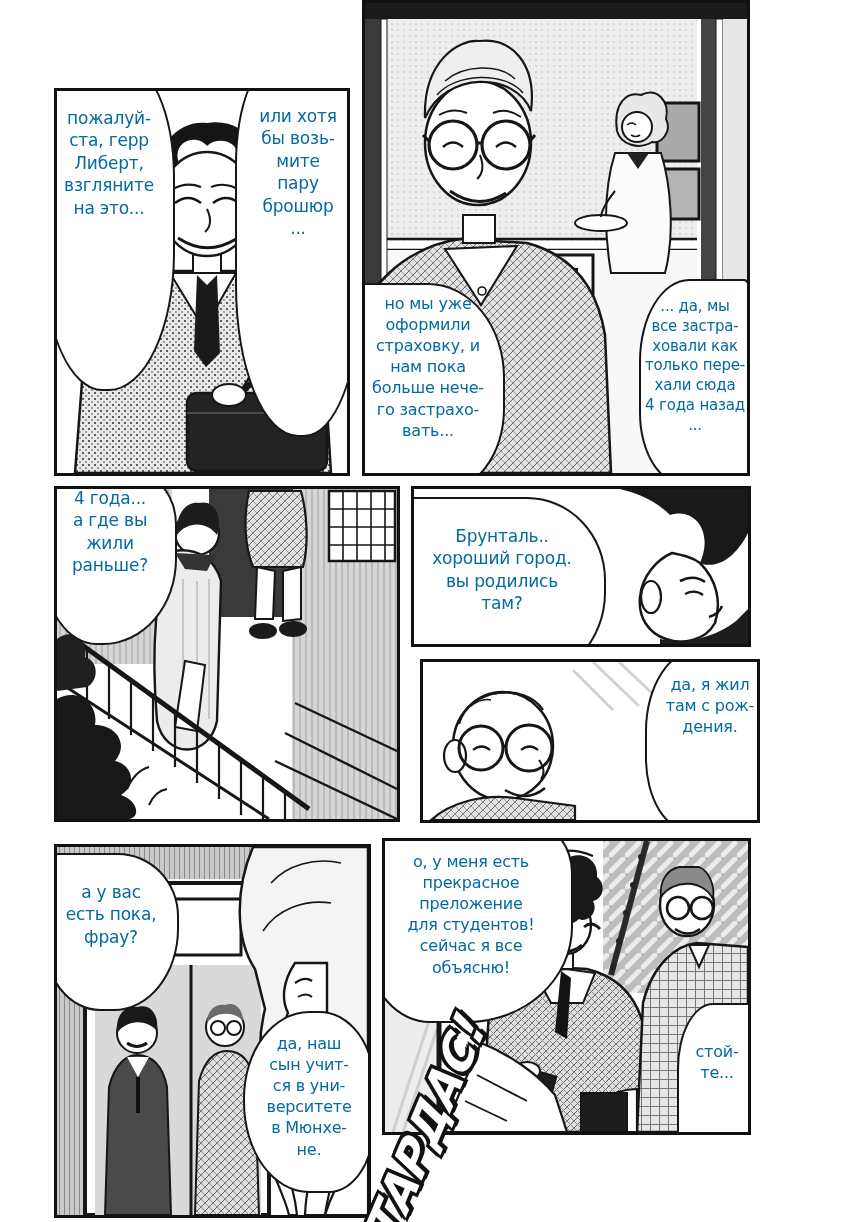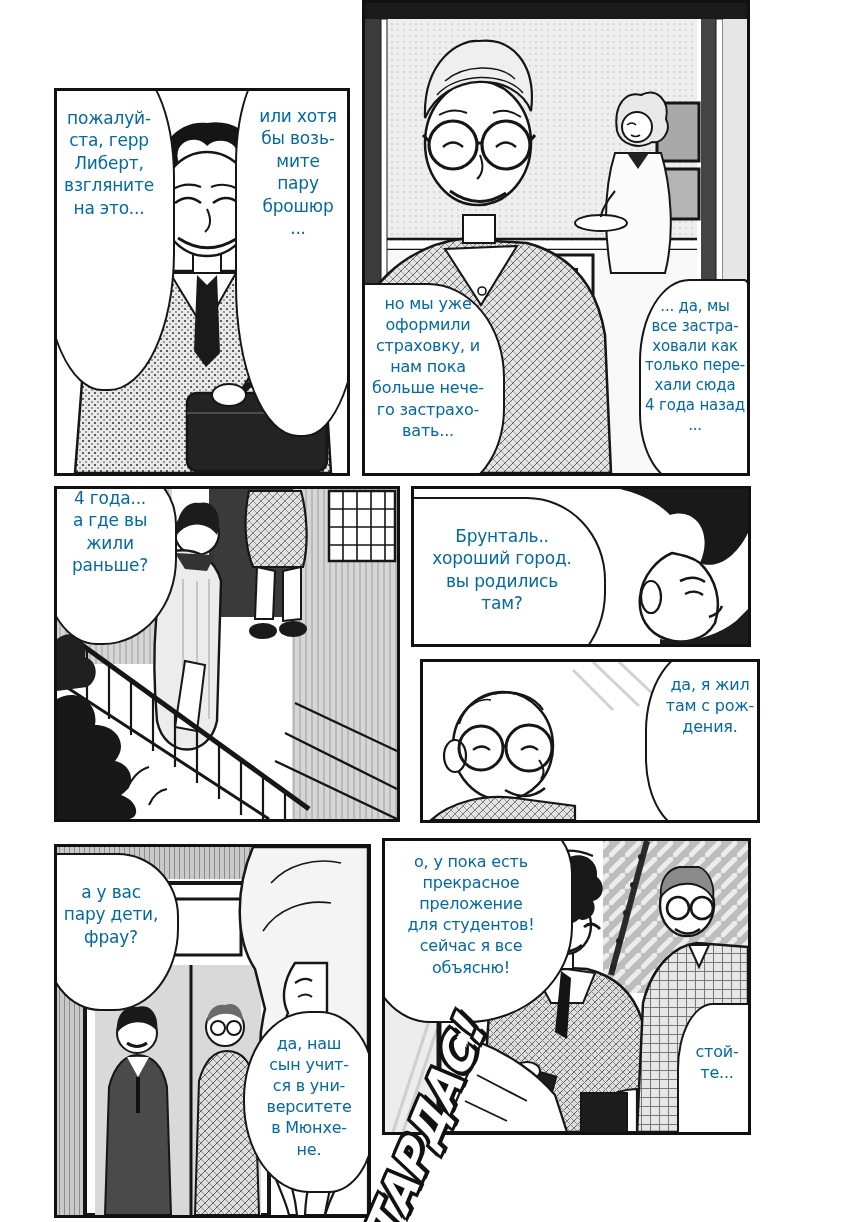--- a/index.html
+++ b/index.html
@@ -358,21 +358,21 @@
 
       <path d="M252,206 C240,240 240,282 252,312 L311,344 L311,206 Z" fill="#fafafa" stroke="#161616" stroke-width="2.2"></path>
 
       <path d="M248,368 C250,318 270,288 294,276 C282,310 272,340 268,368 Z" fill="#ffffff" stroke="#161616" stroke-width="2.2"></path>
       <path d="M268,368 C280,330 298,312 311,306 L311,368 Z" fill="#ffffff" stroke="#161616" stroke-width="2.2"></path>
       <path d="M240,368 C236,330 222,306 206,296 C216,330 228,350 232,368 Z" fill="#ffffff" stroke="#161616" stroke-width="2.2"></path>
     </svg>
     <div class="bubble" style="left:-14px; top:6px; width:136px; height:158px; padding-top:26px;
          border-radius:0 45% 48% 42% / 0 40% 52% 46%;">
       <div class="btxt">а у вас
-пару дети,
+есть пока,
 фрау?</div>
     </div>
     <div class="bubble fs16" style="left:186px; top:164px; width:132px; height:182px; padding-top:20px;
          border-radius:50% 42% 35% 50% / 48% 40% 38% 50%;">
       <div class="btxt">да, наш
 сын учит-
 ся в уни-
 верситете
 в Мюнхе-
 не.</div>
@@ -435,21 +435,21 @@
       <path d="M290,88 q13,9 25,0" fill="none" stroke="#161616" stroke-width="2.4"></path>
       <path d="M304,104 L324,104 L314,126 Z" fill="#ffffff" stroke="#161616" stroke-width="2"></path>
 
       <path d="M58,291 L96,202 C122,212 152,232 170,254 L182,291 Z" fill="#ffffff" stroke="#161616" stroke-width="2.2"></path>
       <path d="M92,234 L142,260 M80,260 L122,280" stroke="#161616" stroke-width="1.8"></path>
       <path d="M196,291 C206,262 228,248 252,248 L252,291 Z" fill="#ffffff" stroke="#161616" stroke-width="2.2"></path>
       <rect x="196" y="252" width="46" height="39" fill="#1d1d1d" stroke="#161616" stroke-width="2"></rect>
     </svg>
     <div class="bubble fs16" style="left:-16px; top:-18px; width:204px; height:200px; padding-top:26px;
          border-radius:0 20% 52% 30% / 0 25% 48% 35%;">
-      <div class="btxt">о, у пока есть
+      <div class="btxt">о, у меня есть
 прекрасное
 преложение
 для студентов!
 сейчас я все
 объясню!</div>
     </div>
     <div class="bubble fs16" style="left:292px; top:162px; width:80px; height:132px; padding-top:36px;
          border-radius:45% 0 0 0 / 50% 0 0 0;">
       <div class="btxt">стой-
 те...</div>

